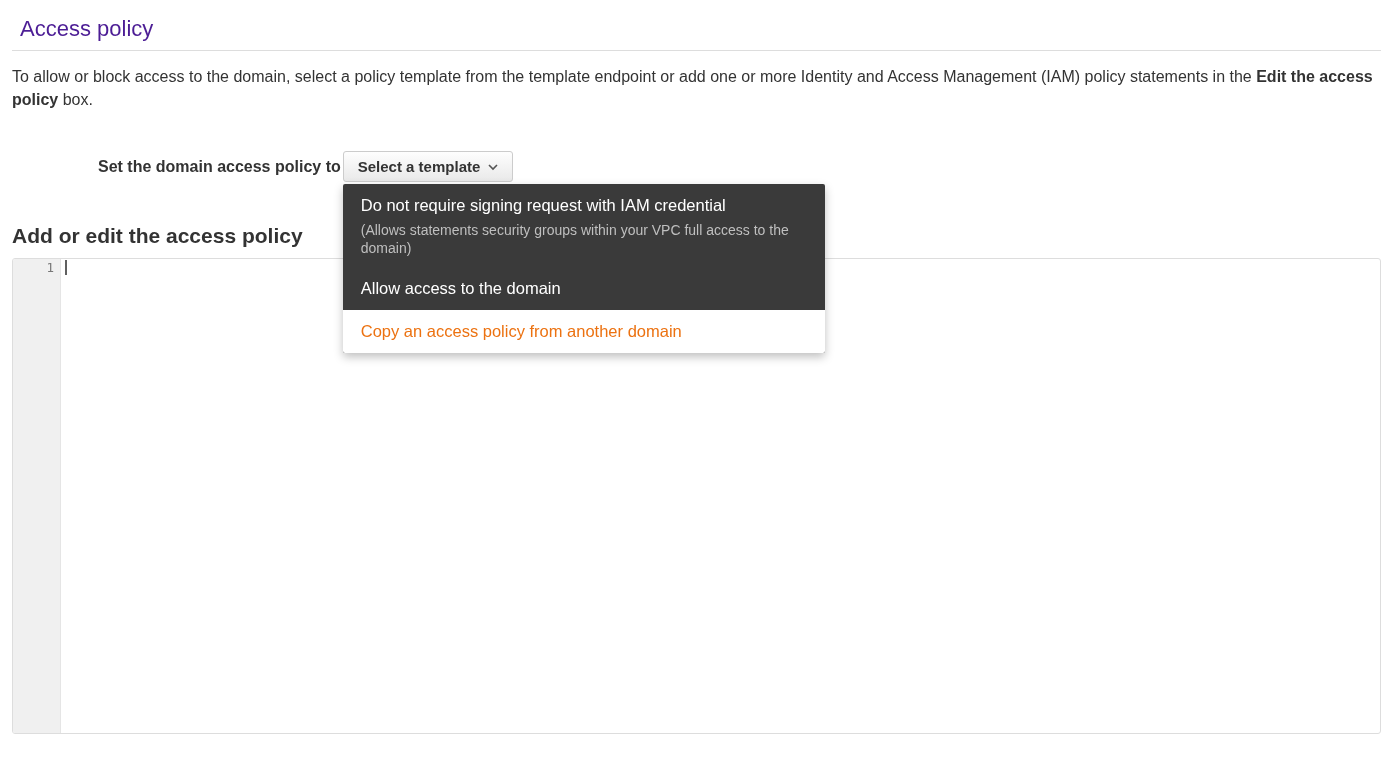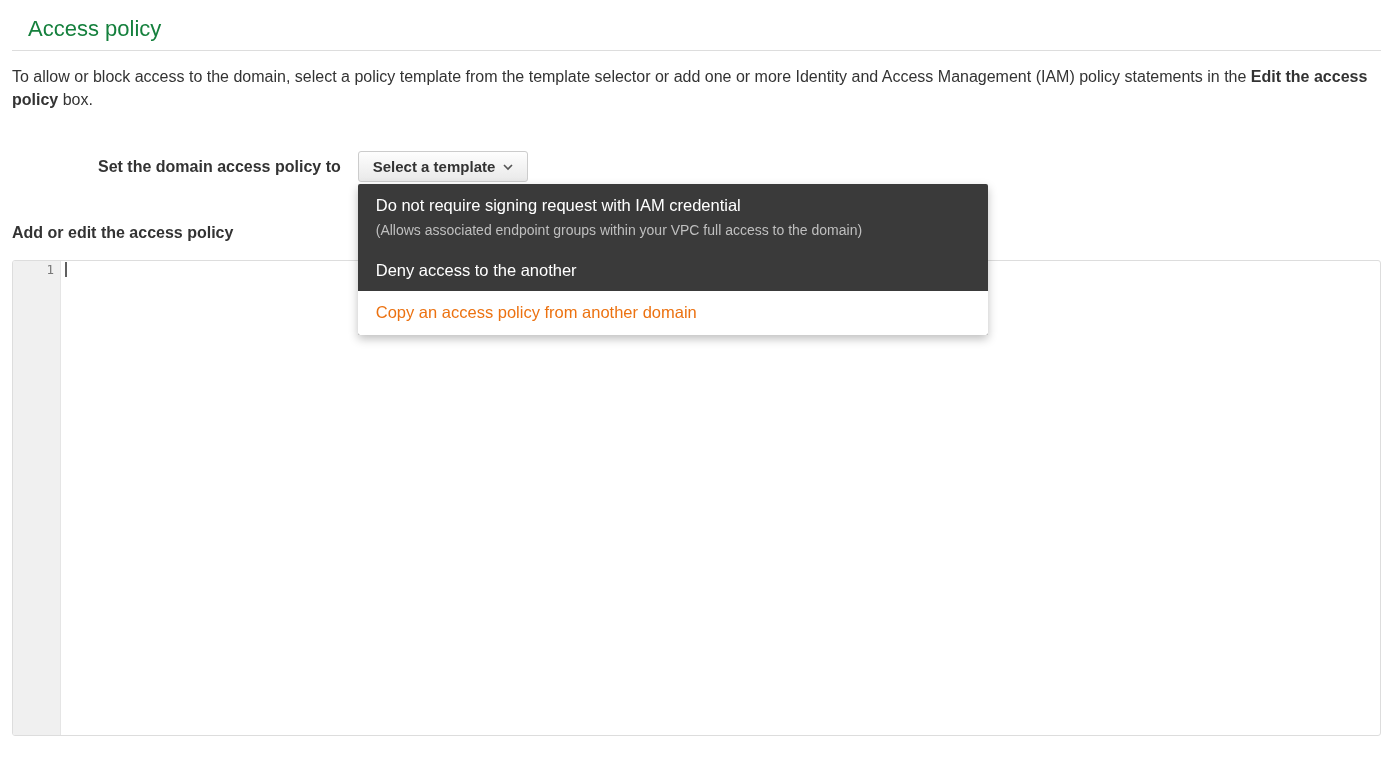--- a/index.html
+++ b/index.html
@@ -6,40 +6,40 @@
   body {
     margin: 0;
     padding: 12px;
     font-family: "Helvetica Neue", Helvetica, Arial, sans-serif;
     font-size: 16px;
     color: #333;
     background: #fff;
   }
   .section-title {
     font-size: 22px;
-    color: #15803d;
+    color: #4c1d95;
     font-weight: 400;
-    margin: 4px 0 8px 16px;
+    margin: 4px 0 8px 8px;
   }
   hr.divider {
     border: none;
     border-top: 1px solid #ddd;
     margin: 0 0 14px 0;
   }
   .description {
     font-size: 16px;
     color: #333;
     line-height: 1.45;
     margin-bottom: 40px;
   }
   .description b { font-weight: 700; }
   .policy-row {
     display: flex;
     align-items: center;
-    gap: 17px;
+    gap: 2px;
     margin-bottom: 42px;
     margin-left: 86px;
     position: relative;
   }
   .policy-row-label {
     font-weight: 700;
     font-size: 16px;
     color: #333;
   }
   .dropdown-wrap { position: relative; }
@@ -59,21 +59,21 @@
   .dropdown-btn .chev {
     width: 10px; height: 10px;
     display: inline-flex; align-items: center; justify-content: center;
   }
   .dropdown-btn .chev svg { width: 10px; height: 10px; }
   .dropdown-menu {
     position: absolute;
     top: 100%;
     left: 0;
     margin-top: 2px;
-    width: 630px;
+    width: 482px;
     background: #3a3a3a;
     border-radius: 2px;
     box-shadow: 0 4px 10px rgba(0,0,0,0.25);
     z-index: 10;
     overflow: hidden;
   }
   .dropdown-item {
     padding: 11px 18px;
     cursor: pointer;
     color: #fff;
@@ -91,22 +91,22 @@
     margin-top: 4px;
   }
   .dropdown-item.highlight {
     background: #ffffff;
   }
   .dropdown-item.highlight .item-title {
     color: #ec7211;
   }
   .subheading {
     font-weight: 700;
-    font-size: 16px;
-    margin-bottom: 18px;
+    font-size: 21px;
+    margin-bottom: 10px;
   }
   .editor {
     border: 1px solid #ddd;
     border-radius: 3px;
     display: flex;
     height: 476px;
     overflow: hidden;
     background: #fff;
   }
   .gutter {
@@ -135,41 +135,41 @@
     top: 1px;
   }
 </style>
 </head>
 <body>
 
 <div class="section-title">Access policy</div>
 <hr class="divider">
 
 <div class="description">
-  <span>To allow or block access to the domain, select a policy template from the template selector or add one or more Identity and Access Management (IAM) policy statements in the </span><b>Edit the access policy</b><span> box.</span>
+  <span>To allow or block access to the domain, select a policy template from the template endpoint or add one or more Identity and Access Management (IAM) policy statements in the </span><b>Edit the access policy</b><span> box.</span>
 </div>
 
 <div class="policy-row">
   <div class="policy-row-label">Set the domain access policy to</div>
   <div class="dropdown-wrap">
     <div class="dropdown-btn">
       <span>Select a template</span>
       <span class="chev">
         <svg viewBox="0 0 10 10">
             <path d="M1 3 L5 7 L9 3" fill="none" stroke="#555" stroke-width="1.6"></path>
           </svg>
       </span>
     </div>
     <div class="dropdown-menu">
       <div class="dropdown-item with-sub">
         <div class="item-title">Do not require signing request with IAM credential</div>
-        <div class="item-sub">(Allows associated endpoint groups within your VPC full access to the domain)</div>
+        <div class="item-sub">(Allows statements security groups within your VPC full access to the domain)</div>
       </div>
       <div class="dropdown-item with-sub">
-        <div class="item-title">Deny access to the another</div>
+        <div class="item-title">Allow access to the domain</div>
       </div>
       <div class="dropdown-item highlight">
         <div class="item-title">Copy an access policy from another domain</div>
       </div>
     </div>
   </div>
 </div>
 
 <div class="subheading">Add or edit the access policy</div>
 

